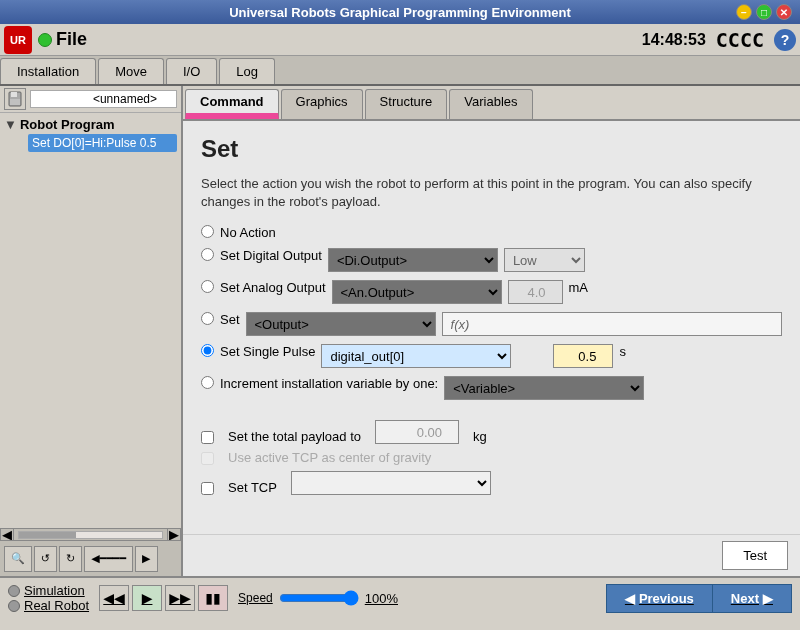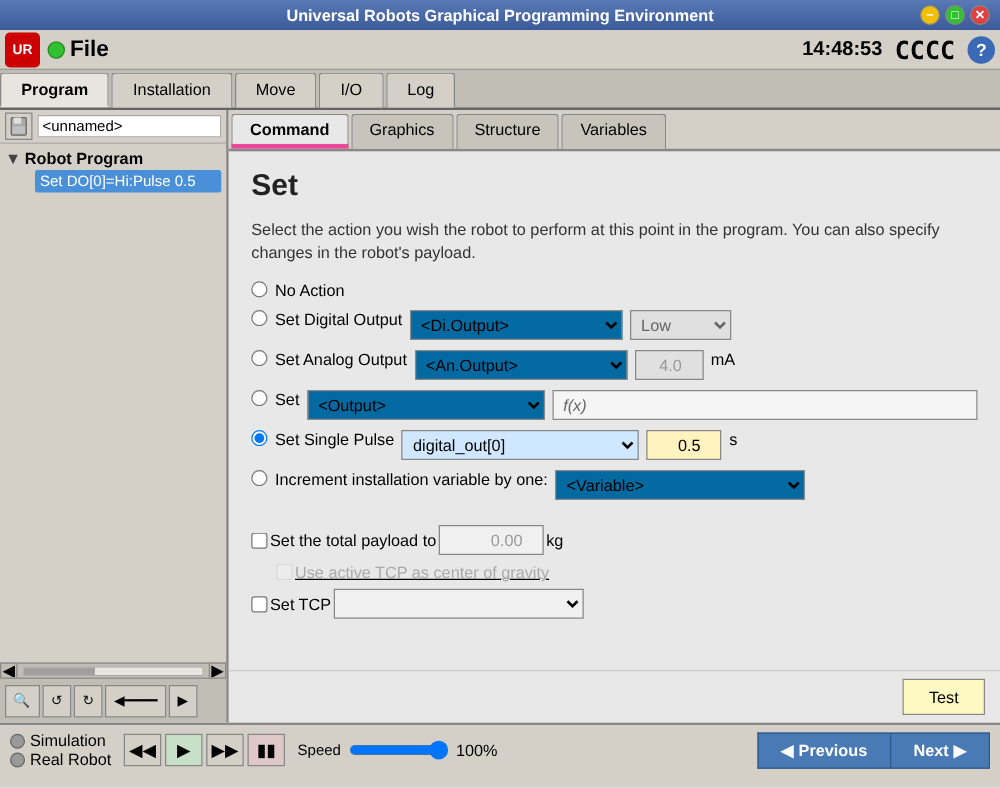--- a/index.html
+++ b/index.html
@@ -195,21 +195,21 @@
       padding: 4px 14px;
       border: 1px solid #888;
       border-bottom: none;
       background: #c8c4bc;
       cursor: pointer;
       margin-right: 2px;
       border-radius: 3px 3px 0 0;
     }
     .inner-tab.active {
       background: #e8e8e8;
-      border-bottom: 4px solid #ec4899;
+      border-bottom: 6px solid #ec4899;
       font-weight: bold;
     }
 
     
     .set-content {
       flex: 1;
       padding: 14px 18px;
       overflow-y: auto;
     }
     .set-title {
@@ -230,21 +230,21 @@
       align-items: flex-start;
       margin-bottom: 8px;
       gap: 6px;
     }
     .radio-row input[type=radio] { margin: 0; }
     .radio-row label { cursor: pointer; }
 
     .sel-dropdown {
       height: 24px;
       border: 1px solid #888;
-      background: #0369a1;
+      background: #737373;
       padding: 0 4px;
       cursor: pointer;
     }
     .sel-dropdown.gray { background: #e0e0e0; color: #666; }
 
     .num-input {
       height: 24px;
       border: 1px solid #888;
       background: white;
       text-align: right;
@@ -259,21 +259,21 @@
       border: 1px solid #888;
       background: #f5f5f5;
       padding: 0 8px;
       display: flex; align-items: center;
       color: #666;
       flex: 1;
       font-style: italic;
     }
 
     .checkbox-row {
-      display: flex; align-items: center; gap: 2px;
+      display: flex; align-items: flex-end; gap: 14px;
       margin-bottom: 6px;
     }
     .checkbox-row input[type=checkbox] { margin: 0; }
     .checkbox-row label { cursor: pointer; }
     .checkbox-row.disabled label { color: #aaa; }
     .checkbox-row.disabled input { opacity: 0.5; }
 
     .tcp-dropdown {
       height: 24px;
       border: 1px solid #888;
@@ -284,34 +284,35 @@
 
     
     .test-btn-area {
       display: flex;
       justify-content: flex-end;
       padding: 6px 12px;
       border-top: 1px solid #ccc;
     }
     .test-btn {
       padding: 6px 20px;
-      background: #fef9c3;
+      background: #ffffff;
       border: 1px solid #888;
       cursor: pointer;
       font-size: 13px;
     }
 
     
     .bottom-bar {
       height: 42px;
       background: #d4d0c8;
       border-top: 2px solid #888;
       display: flex;
       align-items: center;
       padding: 0 8px;
+      text-decoration: underline;
     }
     .sim-real {
       display: flex; flex-direction: column;
       font-size: 12px; margin-right: 10px; min-width: 80px;
     }
     .sim-row, .real-row {
       display: flex; align-items: center; gap: 4px;
     }
     .status-dot {
       width: 12px; height: 12px; border-radius: 50%;
@@ -372,39 +373,38 @@
 <div class="menu-bar">
   <div class="menu-logo">UR</div>
   <div class="menu-dot"></div>
   <div class="menu-file">File</div>
   <div class="menu-time">14:48:53</div>
   <div class="menu-mode">CCCC</div>
   <div class="menu-help">?</div>
 </div>
 
 <div class="top-tabs">
-  <div class="top-tab active">Program</div>
   <div class="top-tab">Installation</div>
   <div class="top-tab">Move</div>
   <div class="top-tab">I/O</div>
   <div class="top-tab">Log</div>
 </div>
 
 <div class="main-content">
 
   <div class="left-panel">
     <div class="unnamed-input">
       <div class="save-btn">
         <svg width="16" height="16" viewBox="0 0 16 16">
             <rect x="2" y="1" width="12" height="14" rx="1" fill="#aaa" stroke="#666" stroke-width="1"></rect>
             <rect x="4" y="1" width="6" height="5" fill="#e0e0e0"></rect>
             <rect x="3" y="8" width="10" height="6" fill="#c0c0c0"></rect>
           </svg>
       </div>
-      <input type="text" style="width: 120px; font-size: 12px; border: 1px solid rgb(170, 170, 170); padding: 1px 3px;" value="&lt;unnamed&gt;">
+      <input type="text" style="width: 120px; font-size: 12px; border: 1px solid rgb(170, 170, 170); padding: 1px 19px; text-align: right;" value="&lt;unnamed&gt;">
     </div>
     <div class="tree-area">
       <div class="tree-root">
         <span class="tree-arrow">▼</span>
         <span>Robot Program</span>
       </div>
       <div class="tree-child">Set DO[0]=Hi:Pulse 0.5</div>
     </div>
     <div class="scroll-area">
       <div style="width:14px;height:14px;background:#c0bdb5;border:1px solid #888;display:flex;align-items:center;justify-content:center;cursor:pointer;">◀</div>
@@ -471,42 +471,42 @@
           <span>f(x)</span>
         </div>
       </div>
 
       <div class="radio-row">
         <input type="radio" name="set-action" id="set-pulse" checked="" style="">
         <label for="set-pulse">Set Single Pulse</label>
         <select class="sel-dropdown" style="width:190px;background:#d0e8ff;">
           <option>digital_out[0]</option>
         </select>
-        <input type="text" class="num-input orange" value="0.5" style="width: 60px; background: rgb(255, 243, 192);">
+        <input type="text" class="num-input orange" value="0.5" style="width: 60px; background: rgb(255, 243, 192); margin-left: 36px;">
         <span>s</span>
       </div>
 
       <div class="radio-row">
         <input type="radio" name="set-action" id="set-increment" style="">
         <label for="set-increment">Increment installation variable by one:</label>
         <select class="sel-dropdown" style="width:200px;">
           <option>&lt;Variable&gt;</option>
         </select>
       </div>
 
       <div style="height: 12px;"></div>
 
       <div class="checkbox-row">
         <input type="checkbox" id="payload-cb" style="">
         <label for="payload-cb">Set the total payload to</label>
         <input type="text" class="num-input disabled" value="0.00" style="width: 84px; background: rgb(240, 240, 240); color: rgb(153, 153, 153);">
         <span>kg</span>
       </div>
 
-      <div class="checkbox-row disabled" style="margin-left:20px;text-decoration:underline;">
+      <div class="checkbox-row disabled" style="">
         <input type="checkbox" id="tcp-cb" disabled="" style="">
         <label for="tcp-cb" style="color:#aaa;">Use active TCP as center of gravity</label>
       </div>
 
       <div class="checkbox-row" style="margin-top: 0;">
         <input type="checkbox" id="tcp-set-cb" style="">
         <label for="tcp-set-cb">Set TCP</label>
         <select class="tcp-dropdown">
           <option></option>
         </select>

